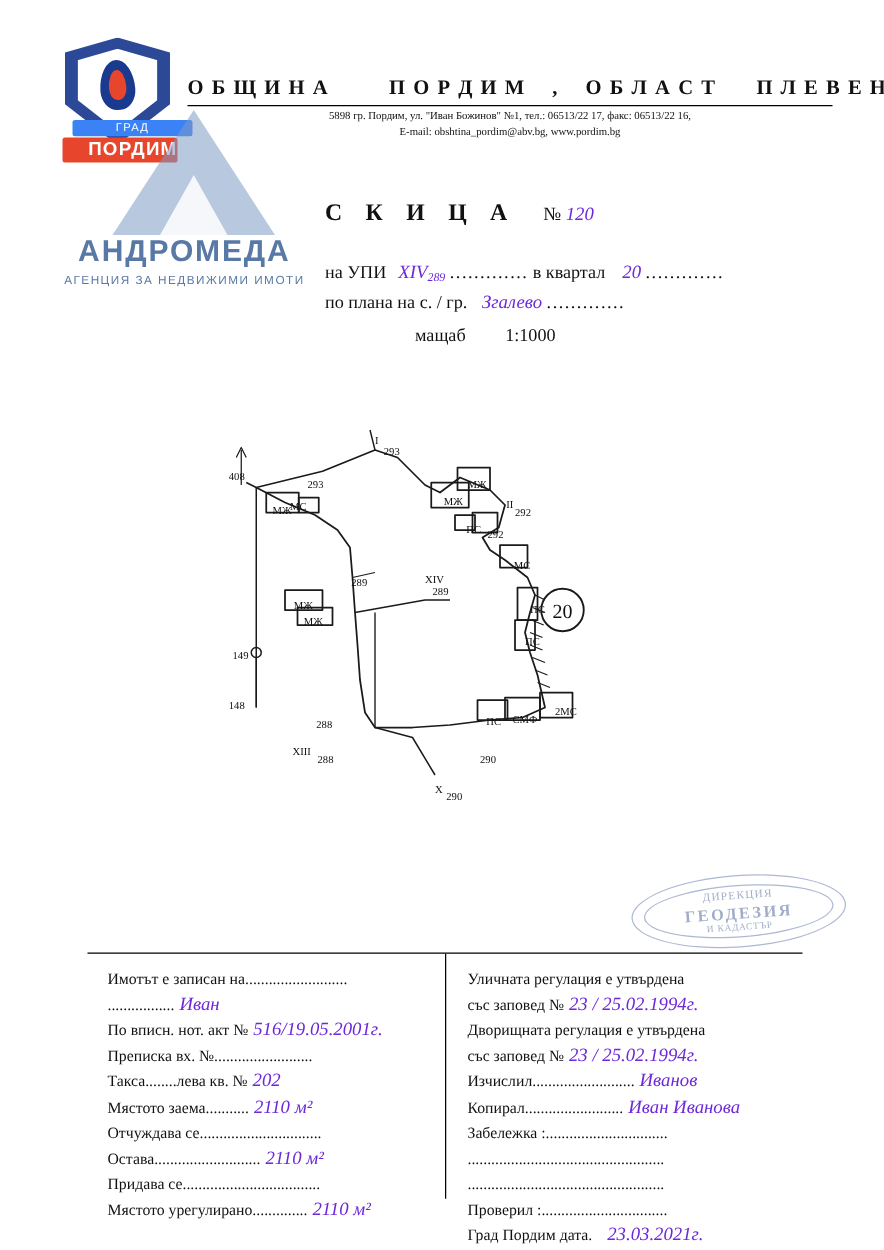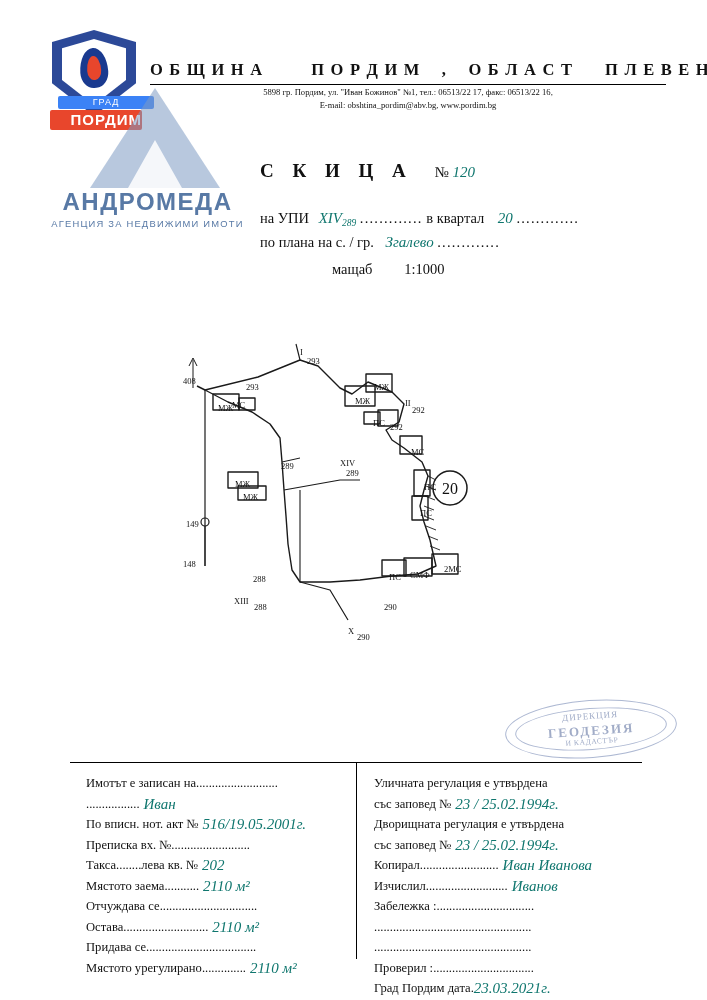--- a/index.html
+++ b/index.html
@@ -183,21 +183,21 @@
   }
   .skica-word {
     font-size: 19px;
     font-weight: bold;
     letter-spacing: 7px;
   }
   .num-label { font-size: 15px; margin-left: 18px; }
   .hand {
     font-family: "Liberation Serif", serif;
     font-style: italic;
-    color: #0f766e;
+    color: #6d28d9;
     font-size: 15px;
   }
   .dotline {
     letter-spacing: 1.2px;
   }
   .row-upi { font-size: 14.5px; margin-top: 20px; }
   .row-plan { font-size: 14.5px; margin-top: 6px; }
   .row-scale { font-size: 14.5px; margin-top: 10px; padding-left: 72px; }
   .sub {
     font-size: 9.5px;
@@ -444,21 +444,21 @@
       <div class="f-row"><span>Отчуждава се</span><span>...............................</span></div>
       <div class="f-row"><span>Остава</span><span>...........................</span><span class="hand" style="margin-left: 4px;">2110 м²</span></div>
       <div class="f-row"><span>Придава се</span><span>...................................</span></div>
       <div class="f-row"><span>Мястото урегулирано</span><span>..............</span><span class="hand" style="margin-left: 4px;">2110 м²</span></div>
     </div>
   <div class="col right" id="form-right">
       <div class="f-row"><span>Уличната  регулация   е  утвърдена</span></div>
       <div class="f-row"><span>със заповед №</span><span class="hand" style="margin-left: 4px;">23 / 25.02.1994г.</span></div>
       <div class="f-row"><span>Дворищната регулация е утвърдена</span></div>
       <div class="f-row"><span>със заповед №</span><span class="hand" style="margin-left: 4px;">23 / 25.02.1994г.</span></div>
+      <div class="f-row"><span>Изчислил</span><span>..........................</span><span class="hand" style="margin-left: 4px;">Иванов</span></div>
       <div class="f-row"><span>Копирал</span><span>.........................</span><span class="hand" style="margin-left: 4px;">Иван Иванова</span></div>
-      <div class="f-row"><span>Изчислил</span><span>..........................</span><span class="hand" style="margin-left: 4px;">Иванов</span></div>
       <div class="f-row"><span>Забележка :</span><span>...............................</span></div>
       <div class="f-row"><span></span><span>..................................................</span></div>
       <div class="f-row"><span></span><span>..................................................</span></div>
       <div class="f-row"><span>Проверил :</span><span>................................</span></div>
-      <div class="f-row"><span>Град  Пордим  дата.</span><span class="hand" style="margin-left: 0;">23.03.2021г.</span></div>
+      <div class="f-row"><span>Град  Пордим  дата.</span><span class="hand" style="margin-left: 12px;">23.03.2021г.</span></div>
     </div>
 </div>
 
 </body></html>

